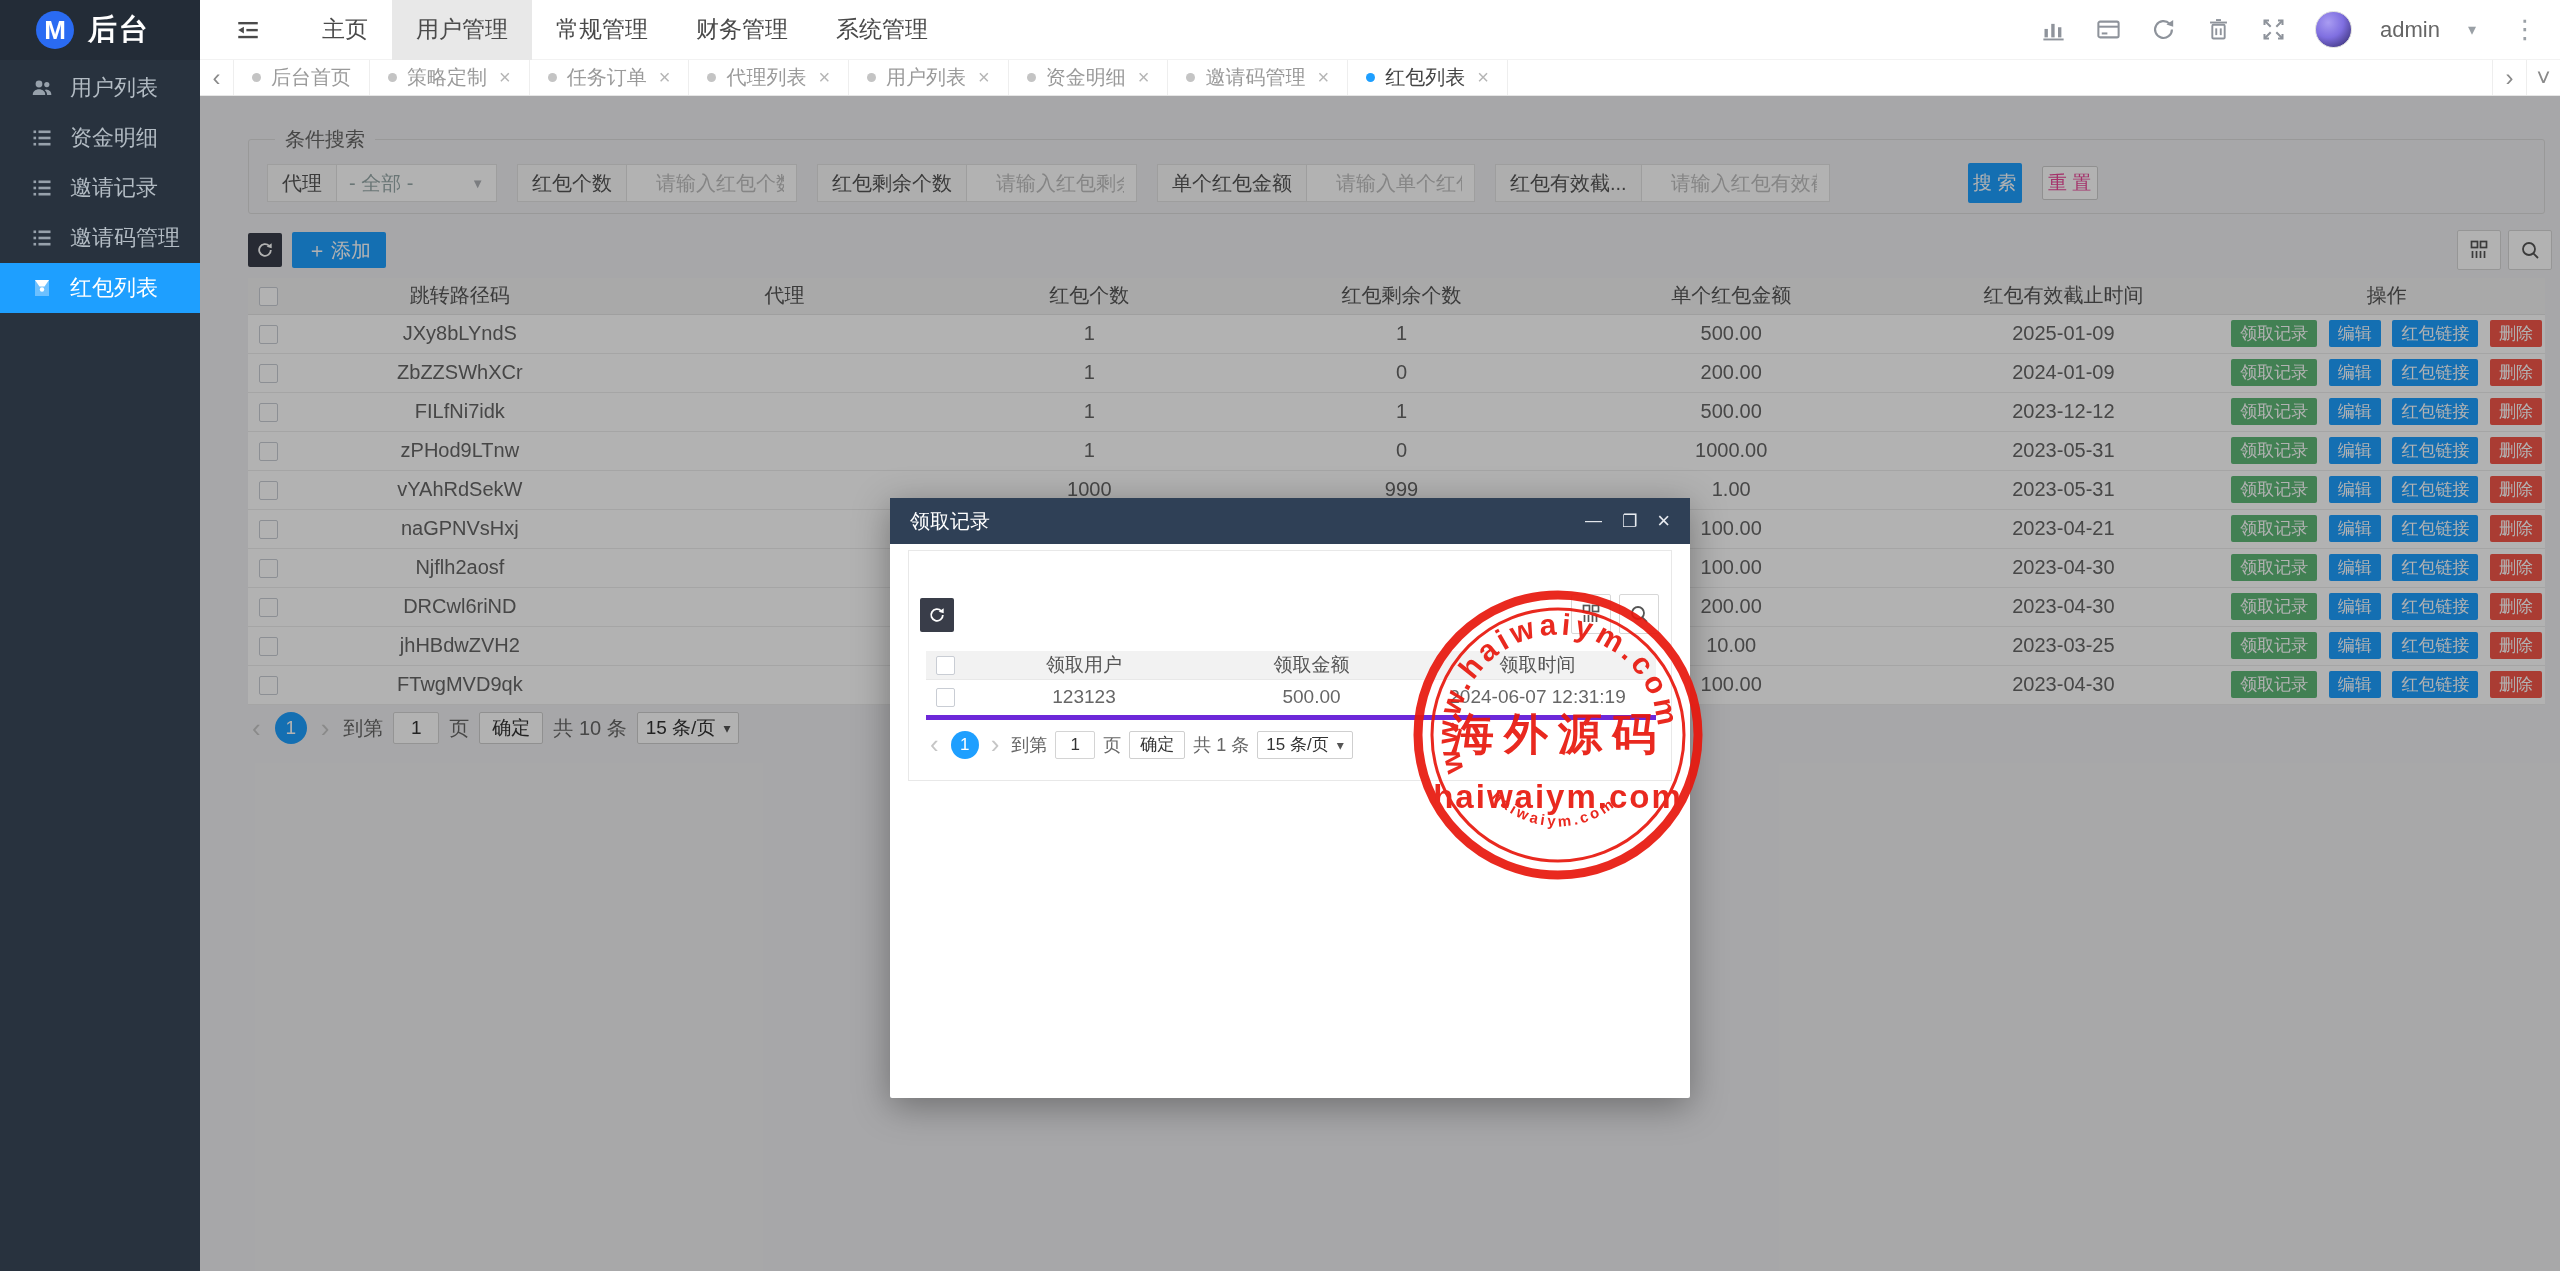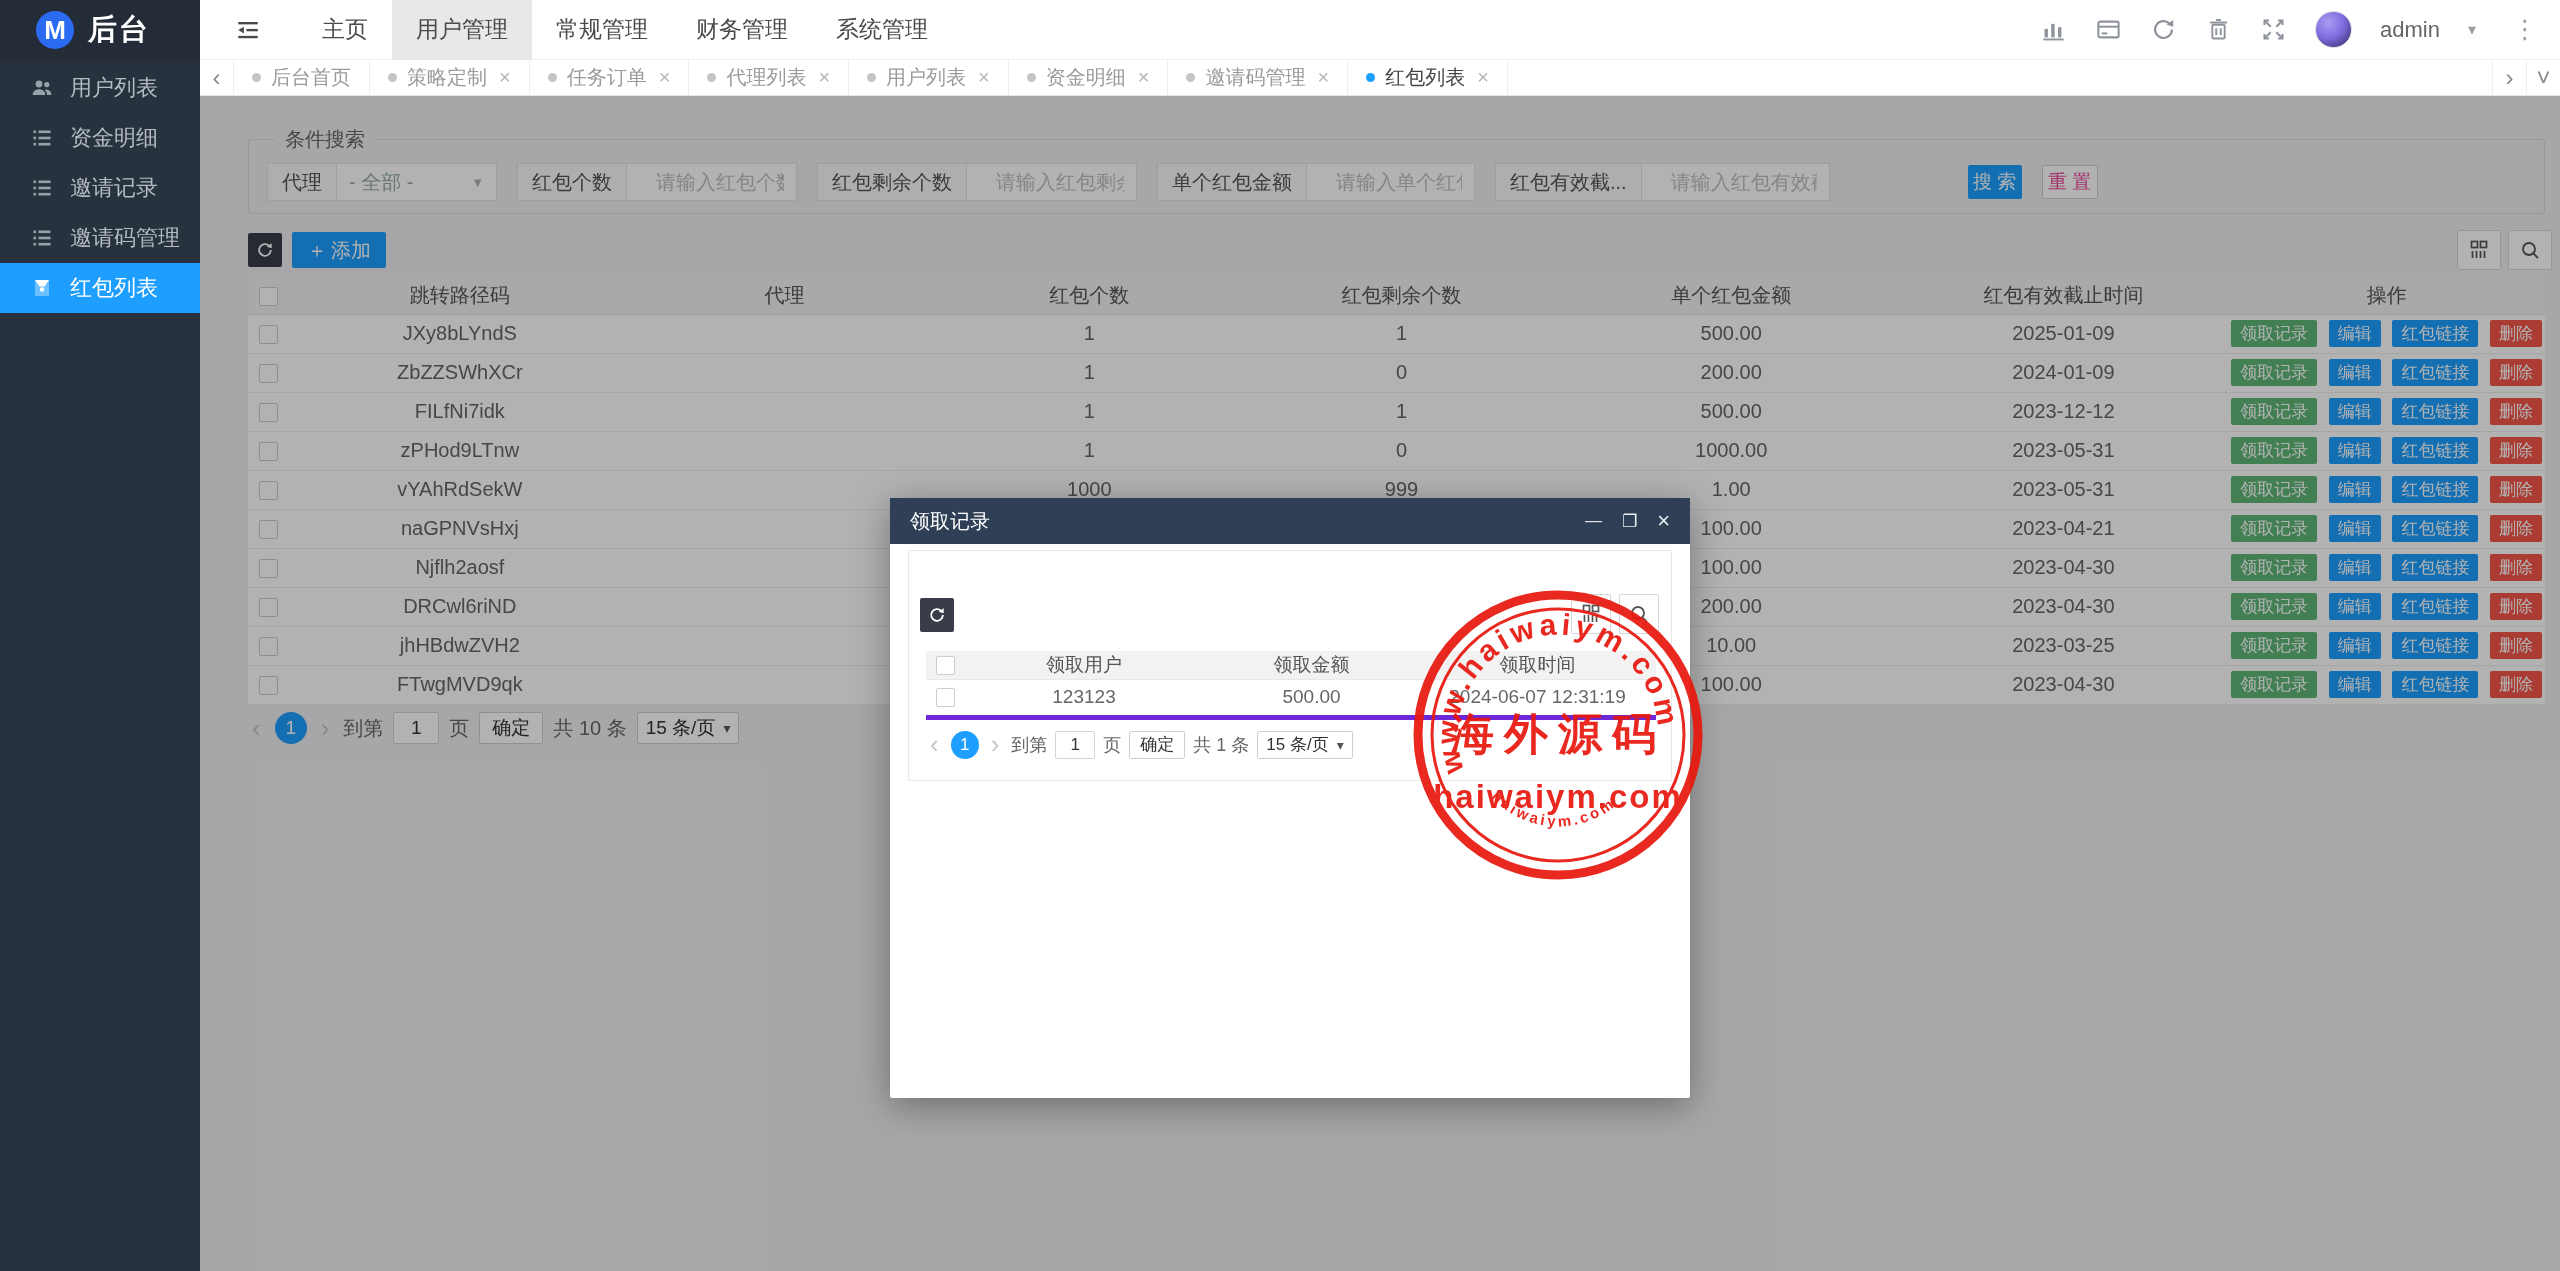--- a/index.html
+++ b/index.html
@@ -52,21 +52,21 @@
   .search-panel legend{font-size:20px;color:#666;padding:0 10px;margin-left:8px;}
   .filter-row{display:flex;align-items:center;margin-top:6px;gap:20px;}
   .fgroup{display:flex;height:38px;}
   .flabel{background:#FAFAFA;border:1px solid #E2E2E2;display:flex;align-items:center;justify-content:center;padding:0 14px;font-size:20px;color:#555;white-space:nowrap;}
   .fvalue{border:1px solid #E2E2E2;border-left:none;background:#fff;display:flex;align-items:center;padding:0 12px;font-size:20px;color:#9aa;gap:8px;}
   .fvalue input{border:none;outline:none;width:100%;font-size:20px;color:#333;background:transparent;margin-left:17px;}
   .fvalue input::placeholder{color:#BFBFBF;}
   .sel-caret{margin-left:auto;font-size:13px;color:#B0B3B8;}
   .w-sel{width:160px;} .w1{width:170px;} .w2{width:170px;} .w3{width:168px;} .w4{width:188px;}
   .btn{display:flex;align-items:center;justify-content:center;border-radius:2px;cursor:pointer;border:none;}
-  .btn-search{margin-left:118px;width:54px;height:34px;background:#1E9FFF;color:#fff;font-size:19px;}
+  .btn-search{margin-left:118px;width:54px;height:40px;background:#1E9FFF;color:#fff;font-size:19px;}
   .btn-reset{width:56px;height:34px;background:#fff;border:1px solid #CFCFCF;color:#ec4899;font-size:19px;}
 
   .toolbar{position:absolute;left:48px;top:134px;right:8px;display:flex;align-items:center;}
   .btn-dark{width:34px;height:34px;background:#393D49;color:#fff;}
   .btn-dark svg{width:20px;height:20px;}
   .btn-add{margin-left:10px;height:36px;background:#1E9FFF;color:#fff;padding:0 15px;font-size:20px;gap:4px;}
   .toolbar-right{margin-left:auto;display:flex;gap:7px;}
   .ibtn{width:44px;height:40px;background:#fff;border:1px solid #D7D7D7;border-radius:2px;display:flex;align-items:center;justify-content:center;color:#555;cursor:pointer;}
   .ibtn svg{width:24px;height:24px;}
 

